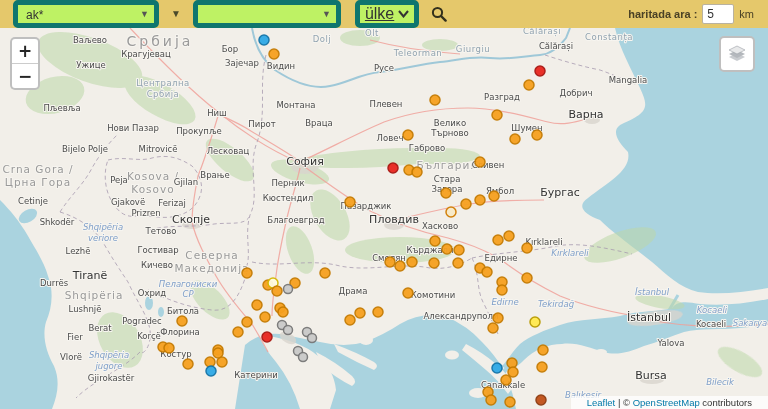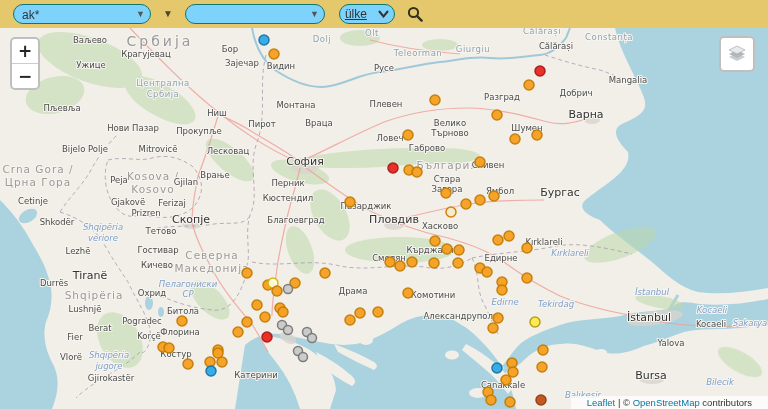--- a/index.html
+++ b/index.html
@@ -1,29 +1,29 @@
 <!DOCTYPE html>
 <html><head>
 <meta charset="utf-8">
 <style>
   html,body{margin:0;padding:0;}
   #app{position:relative;width:768px;height:409px;overflow:hidden;font-family:"Liberation Sans",sans-serif;background:#f2efe9;}
   
   #toolbar{position:absolute;top:0;left:0;width:768px;height:28px;background:#e5c86b;display:flex;align-items:center;z-index:30;}
-  .tbx{background:#7dd3fc;border:1px solid #0f766e;border-radius:10px;height:18px;font-size:12px;font-family:"Liberation Sans",sans-serif;color:#333;}
+  .tbx{background:#bef264;border:5px solid #0f766e;border-radius:5px;height:18px;font-size:12px;font-family:"Liberation Sans",sans-serif;color:#333;}
   #combo-search{position:relative;margin-left:13px;width:136px;}
   #combo-search input{border:0;outline:0;width:112px;height:16px;margin:1px 0 0 6px;font-size:12px;color:#333;background:transparent;}
   .caret{color:#555;font-size:9px;line-height:1;pointer-events:none;}
   .caret-in{position:absolute;right:5px;top:5px;}
   #caret-sep{margin-left:12px;color:#4a4a2a;font-size:10px;}
   #input-ilce{position:relative;margin-left:12px;width:138px;}
   #input-ilce input{border:0;outline:0;width:114px;height:16px;margin:1px 0 0 6px;font-size:12px;color:#333;background:transparent;}
   #input-ilce input::placeholder{color:#98938a;}
   #select-ulke{margin-left:14px;width:44px;display:flex;align-items:center;justify-content:space-between;padding:0 5px;cursor:pointer;}
-  #select-ulke .lab{font-size:12px;color:#333;text-decoration:underline;}
+  #select-ulke .lab{font-size:16px;color:#333;text-decoration:underline;}
   #search-btn{margin-left:10px;width:20px;height:20px;display:flex;align-items:center;justify-content:center;cursor:pointer;}
   #tb-right{margin-left:auto;display:flex;align-items:center;margin-right:14px;}
   #radius-label{font-size:11px;font-weight:700;color:#4a4125;}
   #radius-input{width:24px;height:16px;margin:0 5px;border:1px solid #b9b2a0;border-radius:2px;font-size:12px;padding-left:4px;color:#333;}
   #radius-unit{font-size:11px;color:#4a4125;}
   
   #map{position:absolute;top:28px;left:0;width:768px;height:381px;background:#f2efe9;cursor:grab;}
   #map-svg{position:absolute;top:0;left:0;}
   .lbl{font-family:"DejaVu Sans",sans-serif;text-anchor:middle;paint-order:stroke;stroke:#f7f5f0;stroke-width:2px;stroke-linejoin:round;}
   .city{font-size:8.5px;fill:#4c4c4c;}
@@ -59,20 +59,25 @@
       <span class="lab">ülke</span>
       <svg width="11" height="8" viewBox="0 0 11 8">
         <polyline points="1,1 5.5,6.5 10,1" fill="none" stroke="#333" stroke-width="2"></polyline>
       </svg>
     </div>
     <div id="search-btn">
       <svg width="16" height="16" viewBox="0 0 16 16">
         <circle cx="6.5" cy="6.5" r="4.6" fill="none" stroke="#33301c" stroke-width="2"></circle>
         <line x1="10" y1="10" x2="14.6" y2="14.6" stroke="#33301c" stroke-width="2.4" stroke-linecap="round"></line>
       </svg>
+    </div>
+    <div id="tb-right">
+      <span id="radius-label">haritada ara :</span>
+      <input id="radius-input" type="text" value="5" style="">
+      <span id="radius-unit">km</span>
     </div>
   </div>
 
   <div id="map">
     <svg id="map-svg" width="768" height="381" viewBox="0 28 768 381">
 
       <g>
 
         <path fill="#aad3df" d="M615,28 C620,50 632,70 640,88 C648,106 650,112 622,124 C610,130 618,142 628,152
           C632,170 608,182 588,198 C576,206 584,214 600,220 C612,232 632,246 652,262 C666,274 680,288 698,292

